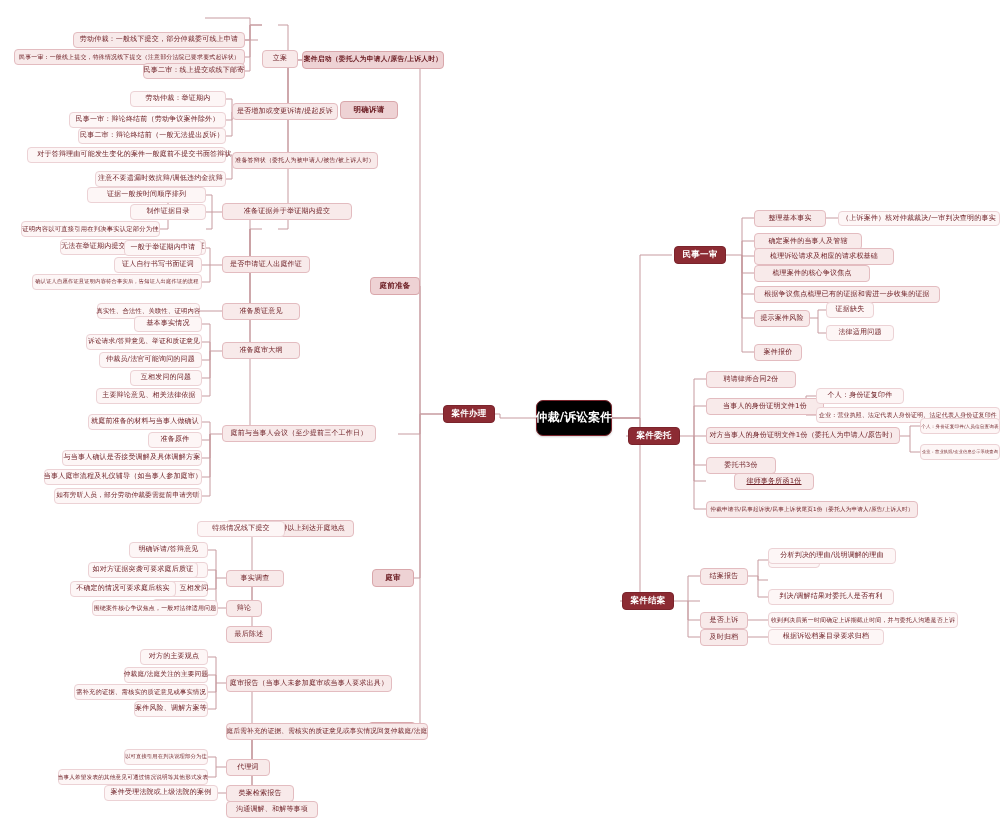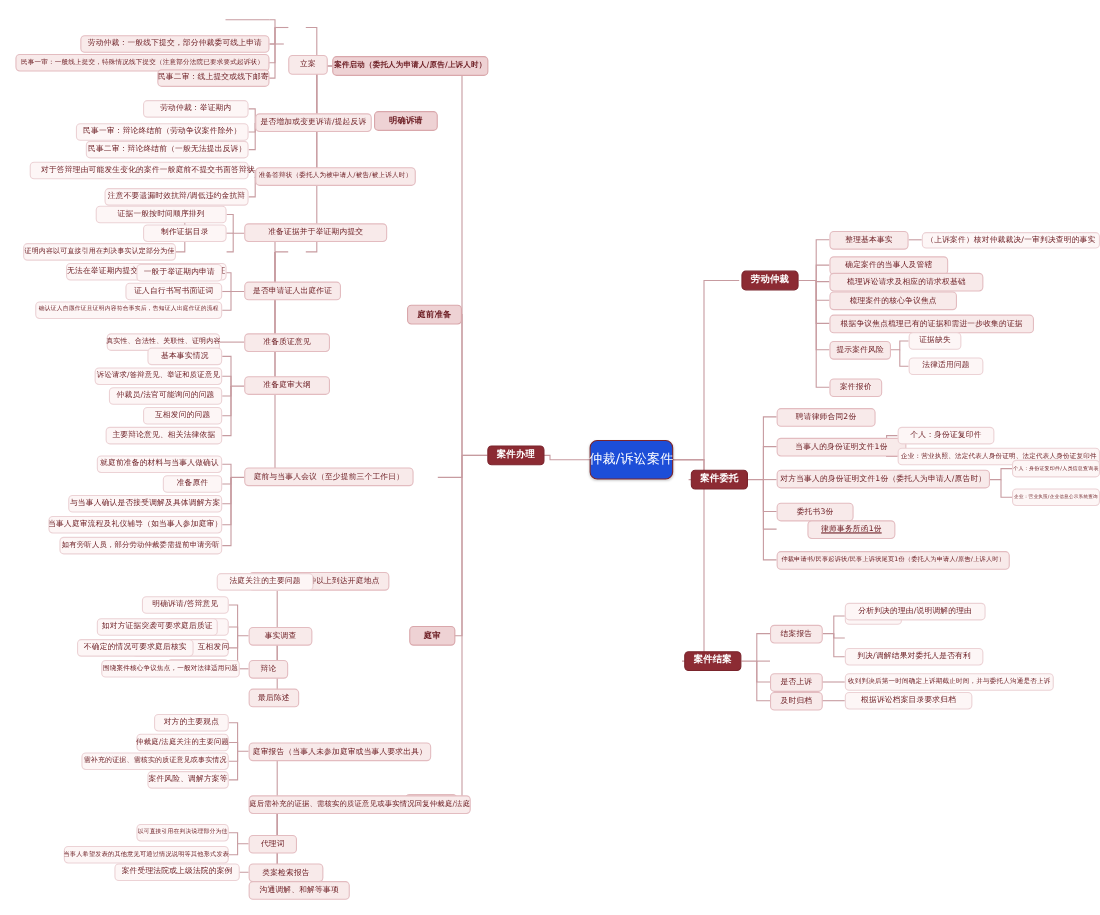--- a/index.html
+++ b/index.html
@@ -15,22 +15,22 @@
     box-sizing:border-box;
     border-radius:5px;
     display:flex;align-items:center;justify-content:center;
     text-align:center;
     white-space:nowrap;
     line-height:1.1;
     letter-spacing:0.2px;
   }
   
   .lv0{
-    background:#1d4ed8;color:#ffffff;border:1px solid #7a242c;
-    font-size:15px;font-weight:normal;border-radius:7px;
+    background:#000000;color:#ffffff;border:1px solid #7a242c;
+    font-size:15px;font-weight:bold;border-radius:7px;
     box-shadow:0 1px 2px rgba(0,0,0,.18);
   }
   .lv1{
     background:#8c2b33;color:#ffffff;border:1px solid #7a242c;
     font-size:8.5px;font-weight:bold;border-radius:4px;
   }
   .lv2{
     background:#eed2d4;color:#6e2026;border:1px solid #d9a7ab;
     font-size:7.5px;font-weight:bold;border-radius:4px;
   }
@@ -179,21 +179,21 @@
       <path d="M758 576 V580 H768"></path>
       <path d="M758 576 V597 H768"></path>
       <path d="M742 620 H768"></path>
       <path d="M742 637 H768"></path>
     </g>
   </svg>
 
   <div class="node lv0" style="left: 536px; top: 400px; width: 76px; height: 36px; font-size: 11.85px;">仲裁/诉讼案件</div>
 
   <div class="node lv1" style="left:443px;top:405px;width:52px;height:18px;">案件办理</div>
-  <div class="node lv1" style="left:674px;top:246px;width:52px;height:18px;">劳动仲裁</div>
+  <div class="node lv1" style="left:674px;top:246px;width:52px;height:18px;">民事一审</div>
   <div class="node lv1" style="left:628px;top:427px;width:52px;height:18px;">案件委托</div>
   <div class="node lv1" style="left:622px;top:592px;width:52px;height:18px;">案件结案</div>
 
   <div class="node lv2" style="left: 302px; top: 51px; width: 142px; height: 18px; font-size: 6.8px;">案件启动（委托人为申请人/原告/上诉人时）</div>
   <div class="node lv2" style="left:340px;top:101px;width:58px;height:18px;">明确诉请</div>
   <div class="node lv2" style="left:370px;top:277px;width:50px;height:18px;">庭前准备</div>
   <div class="node lv2" style="left:372px;top:569px;width:42px;height:18px;">庭审</div>
   <div class="node lv2" style="left:368px;top:722px;width:48px;height:18px;">庭后工作</div>
 
   <div class="node lv3" style="left:262px;top:50px;width:36px;height:18px;">立案</div>
@@ -232,21 +232,21 @@
   <div class="node lv4" style="left:96px;top:388px;width:106px;height:16px;">主要辩论意见、相关法律依据</div>
 
   <div class="node lv3" style="left:222px;top:425px;width:154px;height:17px;">庭前与当事人会议（至少提前三个工作日）</div>
   <div class="node lv4" style="left:88px;top:414px;width:114px;height:16px;">就庭前准备的材料与当事人做确认</div>
   <div class="node lv4" style="left:148px;top:432px;width:54px;height:16px;">准备原件</div>
   <div class="node lv4" style="left:62px;top:450px;width:140px;height:16px;">与当事人确认是否接受调解及具体调解方案</div>
   <div class="node lv4" style="left:44px;top:469px;width:158px;height:16px;">当事人庭审流程及礼仪辅导（如当事人参加庭审）</div>
   <div class="node lv4" style="left: 54px; top: 488px; width: 148px; height: 16px; font-size: 6.65px;">如有旁听人员，部分劳动仲裁委需提前申请旁听</div>
 
   <div class="node lv3" style="left:226px;top:520px;width:128px;height:17px;">至少提前15分钟以上到达开庭地点</div>
-  <div class="node lv4" style="left:197px;top:521px;width:88px;height:16px;">法庭关注的主要问题</div>
+  <div class="node lv4" style="left:197px;top:521px;width:88px;height:16px;">特殊情况线下提交</div>
   <div class="node lv3" style="left:226px;top:570px;width:58px;height:17px;">事实调查</div>
   <div class="node lv4" style="left:129px;top:542px;width:79px;height:16px;">明确诉请/答辩意见</div>
   <div class="node lv4" style="left:152px;top:562px;width:56px;height:16px;">举证/质证</div>
   <div class="node lv4" style="left:88px;top:562px;width:110px;height:16px;">如对方证据突袭可要求庭后质证</div>
   <div class="node lv4" style="left:120px;top:581px;width:88px;height:16px;">仲裁庭/法庭询问、互相发问</div>
   <div class="node lv4" style="left:70px;top:581px;width:106px;height:16px;">不确定的情况可要求庭后核实</div>
   <div class="node lv4" style="left:152px;top:599px;width:56px;height:16px;">事实补充</div>
   <div class="node lv3" style="left:226px;top:600px;width:36px;height:17px;">辩论</div>
   <div class="node lv4" style="left: 92px; top: 600px; width: 126px; height: 16px; font-size: 5.95px;">围绕案件核心争议焦点，一般对法律适用问题</div>
   <div class="node lv3" style="left:226px;top:626px;width:46px;height:17px;">最后陈述</div>

